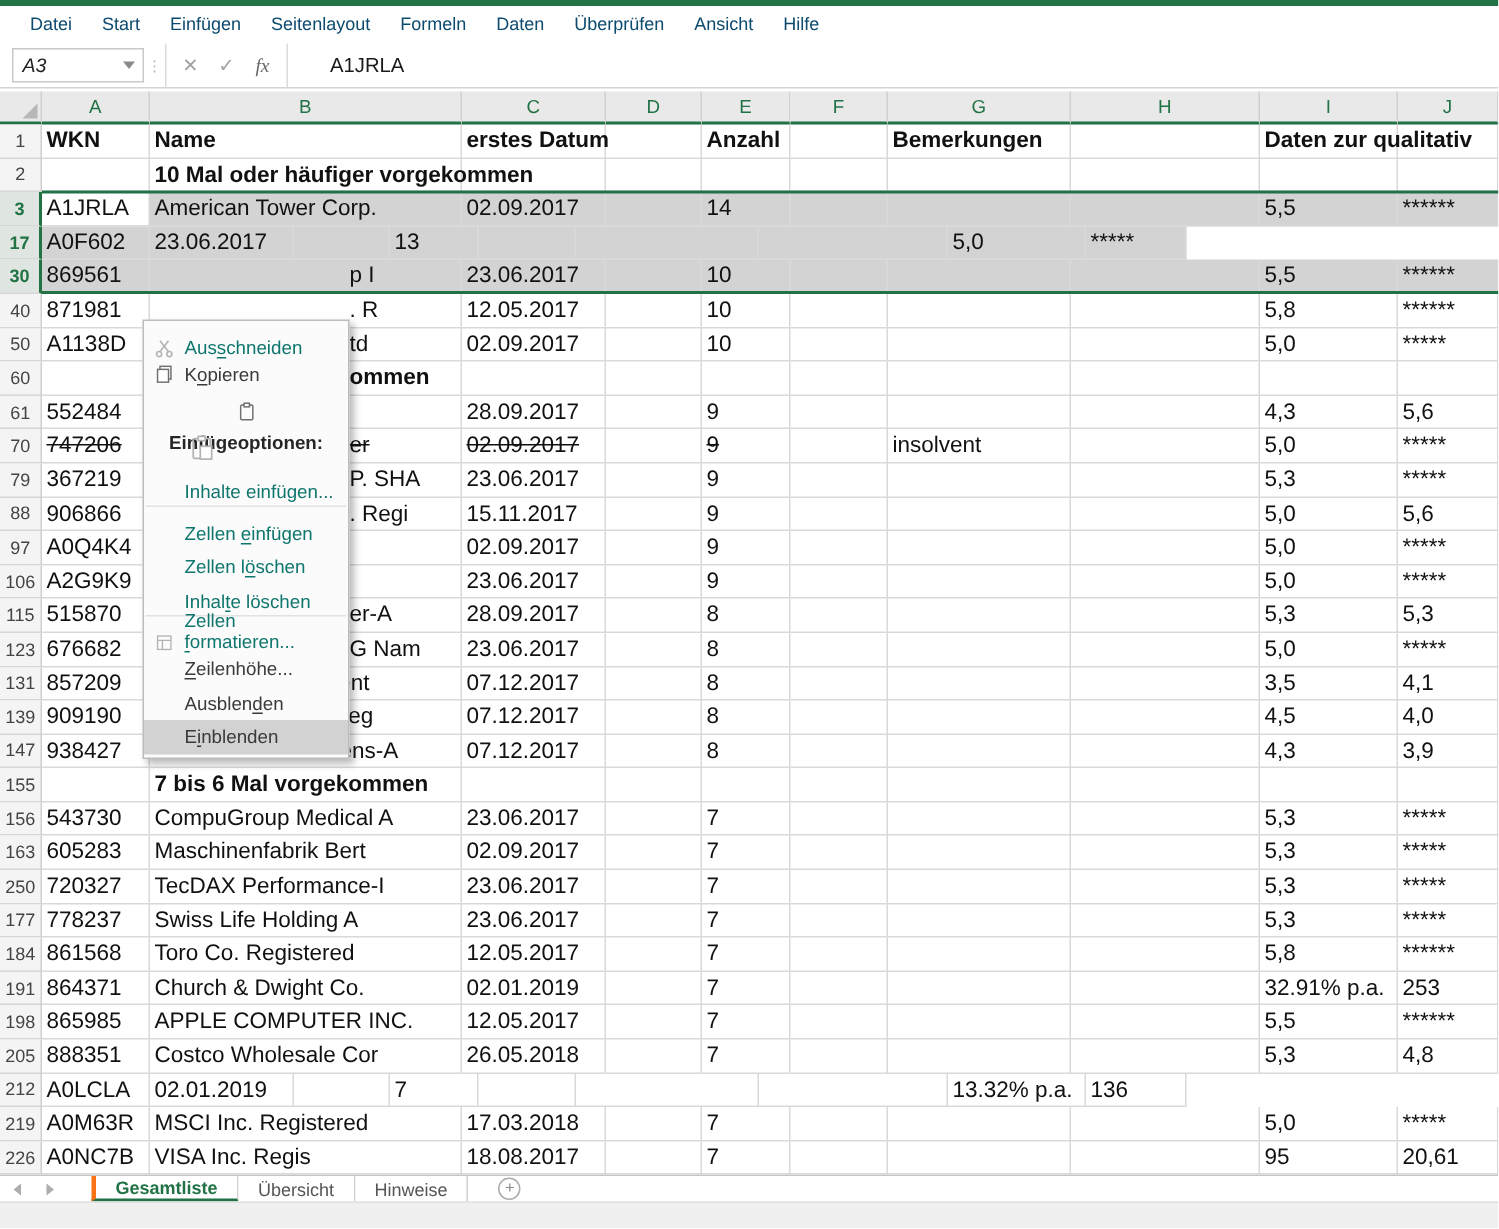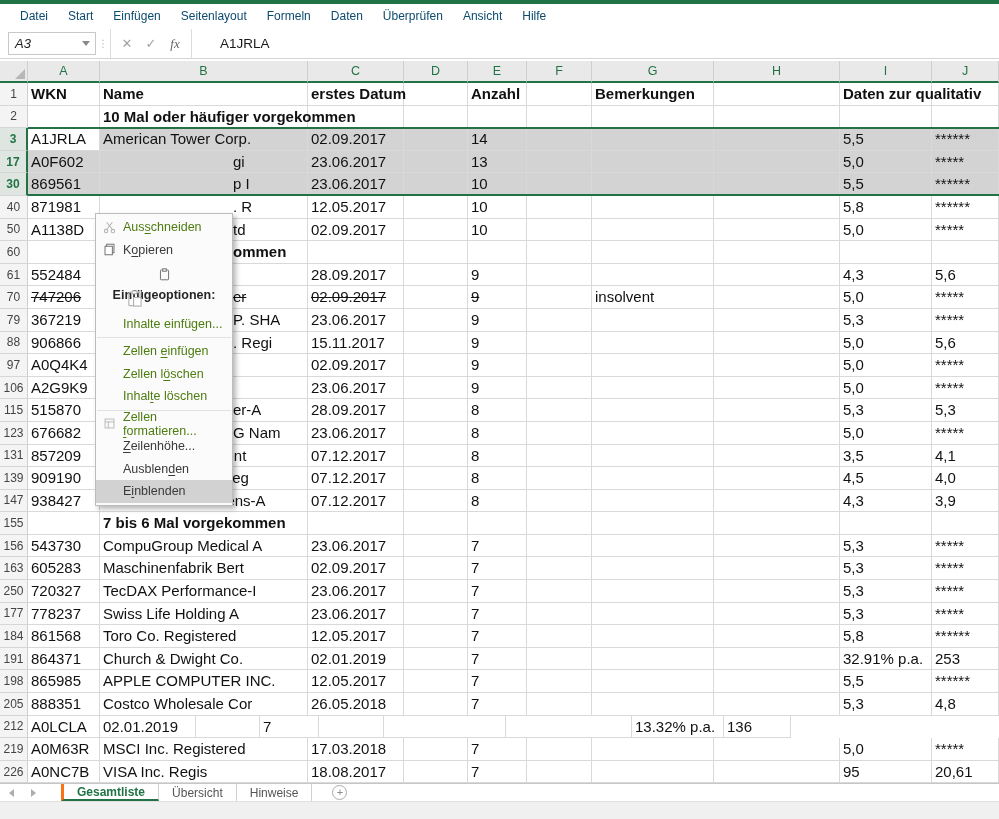--- a/index.html
+++ b/index.html
@@ -47,21 +47,21 @@
         border-right:2px solid #217346;}
   .cell.active-cell{background:#fff !important;}
   .sel-top::before{content:'';position:absolute;left:28px;right:0;top:-1px;height:2px;background:#217346;z-index:6;}
   .sel-bottom::after{content:'';position:absolute;left:28px;right:0;bottom:0;height:2px;background:#217346;z-index:6;}
 
   
   .ctx{position:absolute;left:95px;top:152px;width:138px;background:#fbfbfb;border:1px solid #bcbcbc;
        box-shadow:3px 3px 5px rgba(0,0,0,.28);z-index:50;padding:2px 0;box-sizing:border-box;}
   .ctx-item{height:22.5px;display:flex;align-items:center;font-size:12.5px;color:#3a3a3a;}
   .ctx-item.bold{font-weight:bold;color:#262626;flex-direction:column;}
-  .ctx-item.disabled{color:#4d7c0f;}
+  .ctx-item.disabled{color:#0f766e;align-items:flex-end;}
   .ctx-item.hl{background:#d2d2d2;}
   .ctx-ic{width:27px;display:flex;align-items:center;justify-content:center;flex:0 0 27px;}
   .ctx-sep{height:1px;background:#e2e2e2;margin:2px 1px;}
   .ctx-iconrow{height:29px;display:flex;align-items:center;padding-left:25px;}
   .ctx-label u{text-underline-offset:2px;}
 
   
   .sheetbar{position:absolute;left:0;top:783px;width:999px;height:18px;background:#fff;
             border-top:1px solid #c6c6c6;display:flex;align-items:stretch;font-size:12px;box-sizing:border-box;}
   .nav{width:22px;display:flex;align-items:center;justify-content:center;}
@@ -159,21 +159,20 @@
           <div class="cell c-E">14</div>
           <div class="cell c-F"></div>
           <div class="cell c-G"></div>
           <div class="cell c-H"></div>
           <div class="cell c-I">5,5</div>
           <div class="cell c-J">******</div>
         </div>
         <div class="grid-row selected">
           <div class="gutter">17</div>
           <div class="cell c-A">A0F602</div>
-          <div class="cell c-B clip">gi</div>
           <div class="cell c-C">23.06.2017</div>
           <div class="cell c-D"></div>
           <div class="cell c-E">13</div>
           <div class="cell c-F"></div>
           <div class="cell c-G"></div>
           <div class="cell c-H"></div>
           <div class="cell c-I">5,0</div>
           <div class="cell c-J">*****</div>
         </div>
         <div class="grid-row selected sel-bottom">

